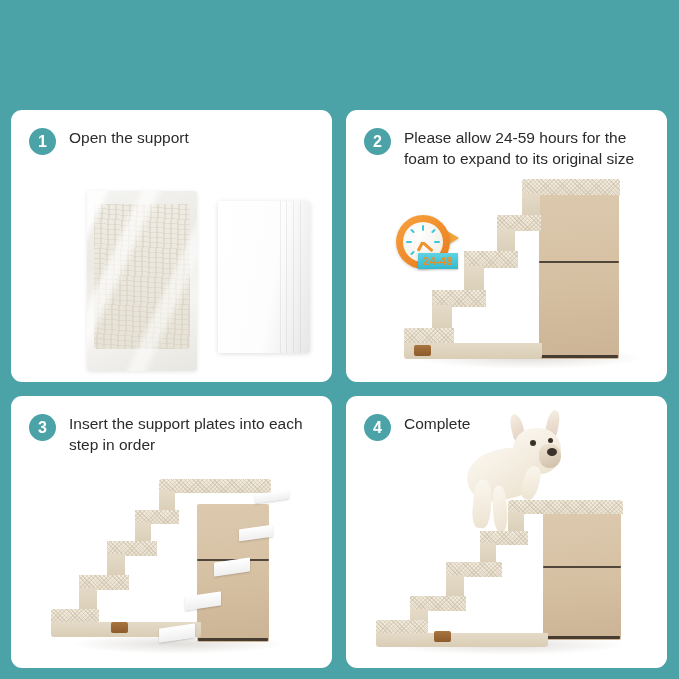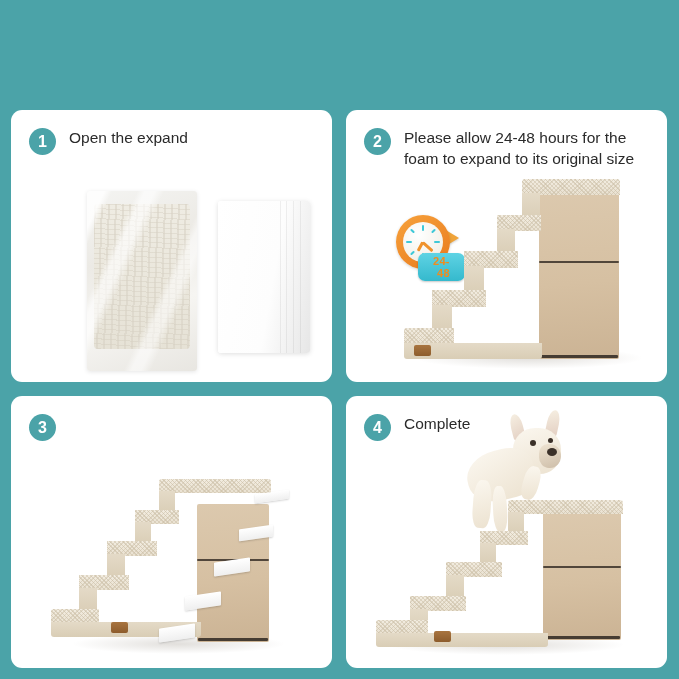--- a/index.html
+++ b/index.html
@@ -153,22 +153,22 @@
   .hand{position:absolute;background:#f0922c;border-radius:1px;transform-origin:0 50%;}
   .arrow{
     position:absolute;right:-1px;top:14px;width:0;height:0;
     border-top:9px solid transparent;border-bottom:9px solid transparent;
     border-left:15px solid #f0a43a;
     filter:drop-shadow(0 1px 1px rgba(0,0,0,.2));
   }
   .hours-badge{
     position:absolute;left:22px;top:38px;
     background:linear-gradient(180deg,#5fd3e4,#35b9cd);
-    border-radius:7px;
-    padding:2px 15px;
+    border-radius:0;
+    padding:2px 5px;
     color:#f08c1e;
     font-size:11px;font-weight:bold;
     letter-spacing:.3px;
     box-shadow:0 1px 2px rgba(0,0,0,.22);
     text-align:right;
   }
 
   
   .dog{position:absolute;}
   .dog-part{position:absolute;background:linear-gradient(160deg,#fbf7ef,#ece2d0);}
@@ -177,32 +177,32 @@
 <body>
 
 <div class="page">
 
 
   <div class="grid">
 
     <div class="card">
       <div class="step-head">
         <div class="badge">1</div>
-        <div class="step-text">Open the expand</div>
+        <div class="step-text">Open the support</div>
       </div>
       <div class="art p1-art">
         <div class="bag"></div>
         <div class="plates"></div>
       </div>
     </div>
 
     <div class="card">
       <div class="step-head">
         <div class="badge">2</div>
-        <div class="step-text">Please allow 24-48 hours for the foam to expand to its original size</div>
+        <div class="step-text">Please allow 24-59 hours for the foam to expand to its original size</div>
       </div>
 
       <div class="clock">
         <div class="arrow"></div>
         <div class="clock-ring"></div>
         <div class="clock-face">
           <div class="tick" style="left:19px;top:3px;width:2px;height:6px;"></div>
           <div class="tick" style="left:19px;bottom:3px;width:2px;height:6px;"></div>
           <div class="tick" style="left:3px;top:19px;width:6px;height:2px;"></div>
           <div class="tick" style="right:3px;top:19px;width:6px;height:2px;"></div>
@@ -237,20 +237,21 @@
         <div class="tread" style="left:0px;top:163px;width:50px;height:17px;border-radius:3px 0 0 0;"></div>
         <div class="riser" style="left:0px;top:178px;width:138px;height:16px;border-radius:0 0 3px 3px;"></div>
 
         <div class="tag" style="left:10px;top:180px;"></div>
       </div>
     </div>
 
     <div class="card">
       <div class="step-head">
         <div class="badge">3</div>
+        <div class="step-text">Insert the support plates into each step in order</div>
       </div>
 
       <div class="stairs" style="left:40px;top:78px;width:260px;height:180px;">
         <div class="shadowfloor" style="left:20px;top:160px;width:215px;height:20px;"></div>
 
         <div class="side" style="left:146px;top:30px;width:72px;height:138px;border-radius:2px;"></div>
         <div class="zip" style="left:146px;top:85px;width:72px;"></div>
         <div class="zip" style="left:147px;top:164px;width:70px;height:3px;background:#2e2721;"></div>
 
         <div class="tread" style="left:108px;top:5px;width:112px;height:14px;border-radius:3px 3px 0 0;"></div>

